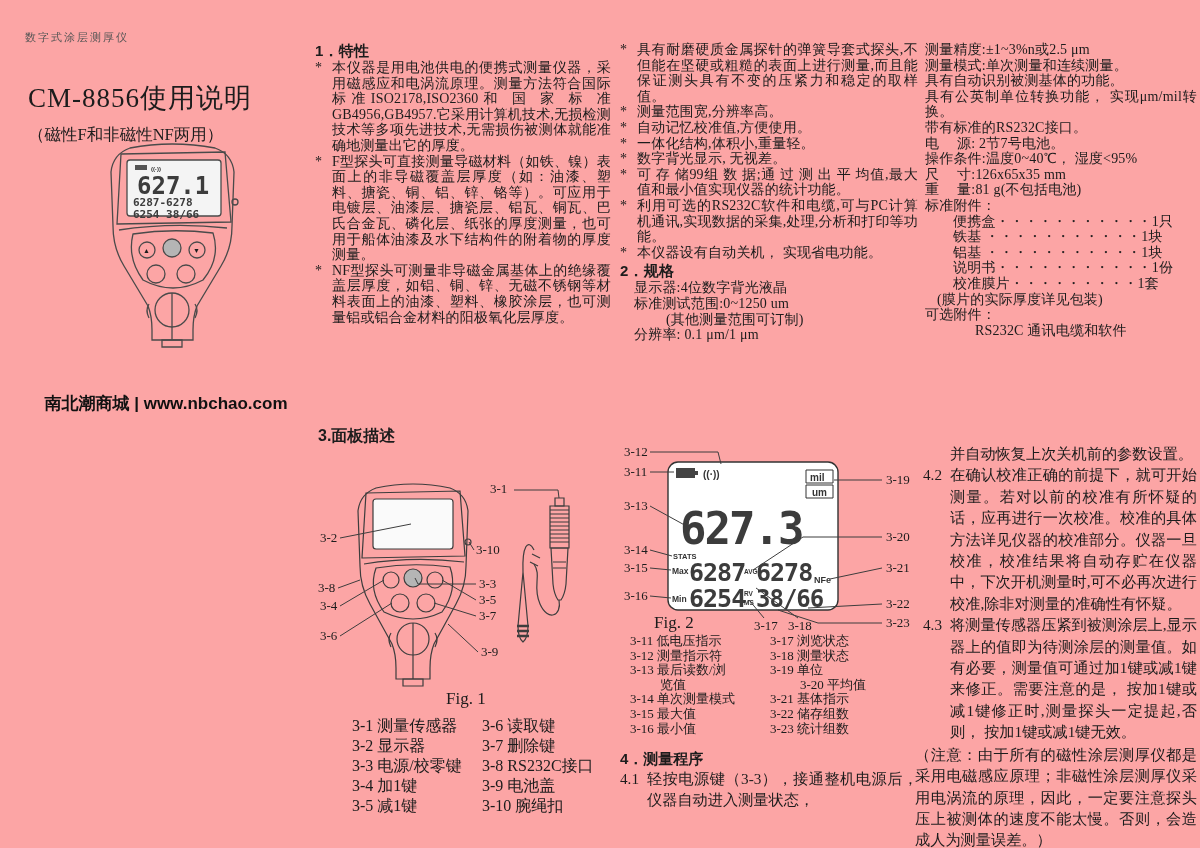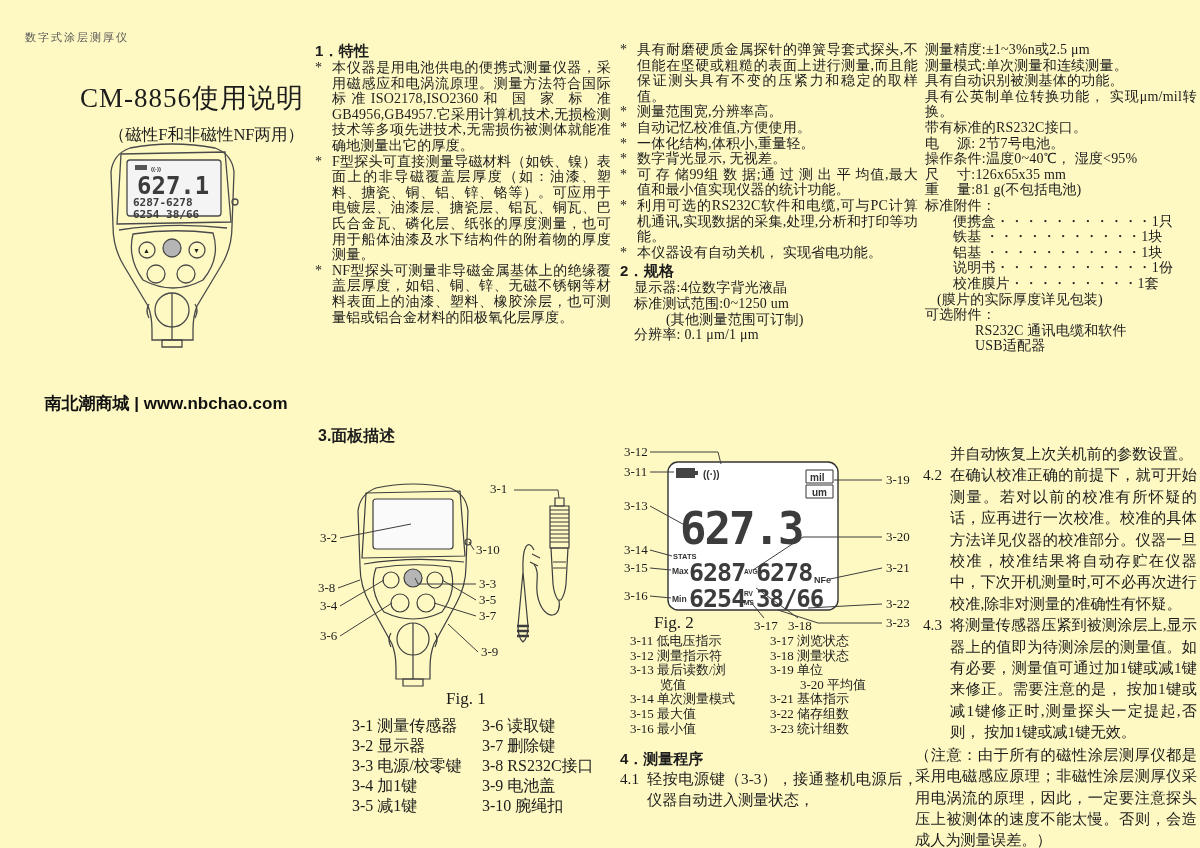--- a/index.html
+++ b/index.html
@@ -1,22 +1,22 @@
 <!DOCTYPE html>
 <html><head>
 <meta charset="utf-8">
 <style>
   html,body{margin:0;padding:0;background:#e8e8e8;}
-  .page{position:relative;width:1200px;height:848px;background:#fef9c3;overflow:hidden;
+  .page{position:relative;width:1200px;height:848px;background:#fca5a5;overflow:hidden;
         font-family:"Liberation Serif",serif;color:#1c1c1c;}
   .abs{position:absolute;}
   
   .corner{font-size:11px;color:#555;letter-spacing:2px;}
   
-  .titleblk{width:276px;text-align:right;}
+  .titleblk{width:276px;text-align:left;}
   .title{font-size:27px;letter-spacing:1px;white-space:nowrap;}
   .subtitle{font-size:16.5px;margin-top:8px;white-space:nowrap;}
   .watermark{width:276px;text-align:center;font-family:"Liberation Sans",sans-serif;
              font-weight:bold;font-size:17px;color:#111;}
   
   .colsm{font-size:14px;line-height:15.6px;letter-spacing:.2px;}
   .colbig{font-size:15.2px;line-height:21.4px;}
   .just{text-align:justify;text-justify:inter-character;}
   .h{font-family:"Liberation Sans",sans-serif;font-weight:bold;font-size:15px;line-height:18px;}
   .h4{margin-top:2px;}
@@ -159,21 +159,20 @@
     <div>重　 量:81 g(不包括电池)</div>
     <div>标准附件：</div>
     <div class="ind1">便携盒・・・・・・・・・・・1只</div>
     <div class="ind1">铁基 ・・・・・・・・・・・1块</div>
     <div class="ind1">铝基 ・・・・・・・・・・・1块</div>
     <div class="ind1">说明书・・・・・・・・・・・1份</div>
     <div class="ind1">校准膜片・・・・・・・・・1套</div>
     <div class="ind2">(膜片的实际厚度详见包装)</div>
     <div>可选附件：</div>
     <div class="ind3">RS232C 通讯电缆和软件</div>
-    <div class="ind3">USB适配器</div>
   </div>
 
   <div class="abs h" style="left:318px;top:427px;font-size:16px;">3.面板描述</div>
 
   <svg class="abs" style="left:318px;top:476px;" width="292" height="234" viewBox="0 0 292 234">
     <g fill="none" stroke="#3d3d3d" stroke-width="1.2">
       <path d="M58,12 Q95,4 132,12 Q148,18 150,35 L148,90 Q148,110 138,128 L116,168 Q112,178 112,192 L112,203 L78,203 L78,192 Q78,178 74,168 L52,128 Q42,110 42,90 L40,35 Q42,18 58,12 Z"></path>
       <path d="M48,17 L142,15 L147,80 L44,82 Z"></path>
       <rect x="55" y="23" width="80" height="50" rx="3" fill="#fafafa"></rect>
       <path d="M46,88 Q95,80 146,86"></path>

